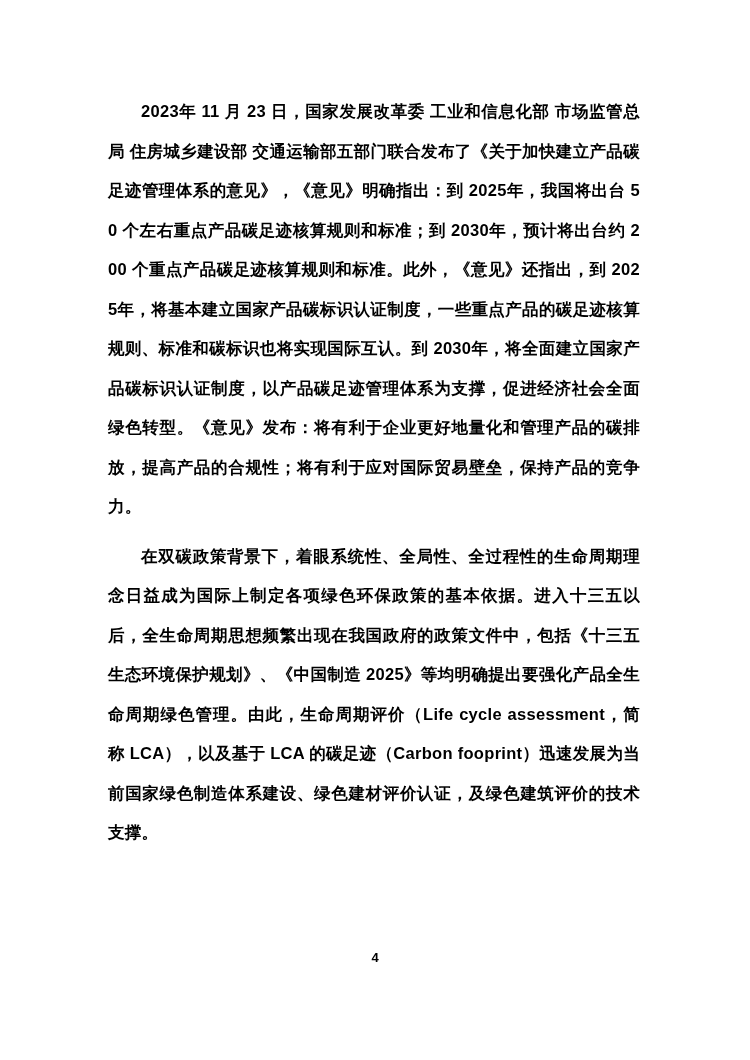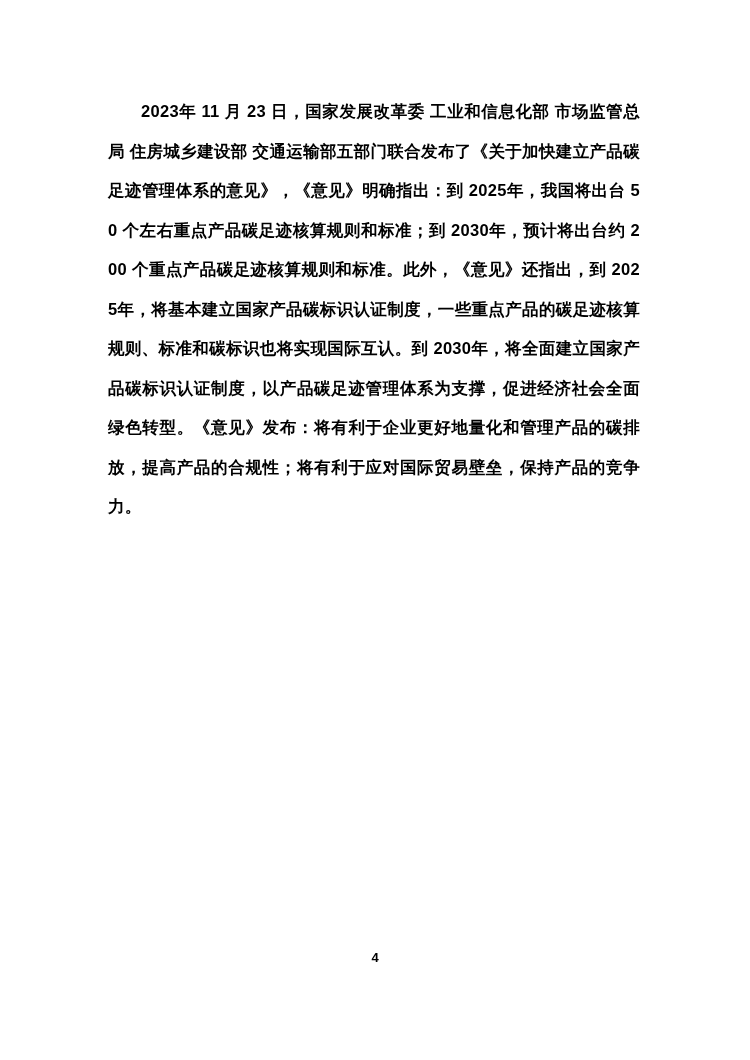--- a/index.html
+++ b/index.html
@@ -44,15 +44,16 @@
     font-weight: 600;
     color: #000000;
   }
 </style>
 </head>
 <body>
 
 <div class="page">
   <div class="content">
     <p class="para">2023年 11 月 23 日，国家发展改革委 工业和信息化部 市场监管总局 住房城乡建设部 交通运输部五部门联合发布了《关于加快建立产品碳足迹管理体系的意见》，《意见》明确指出：到 2025年，我国将出台 50 个左右重点产品碳足迹核算规则和标准；到 2030年，预计将出台约 200 个重点产品碳足迹核算规则和标准。此外，《意见》还指出，到 2025年，将基本建立国家产品碳标识认证制度，一些重点产品的碳足迹核算规则、标准和碳标识也将实现国际互认。到 2030年，将全面建立国家产品碳标识认证制度，以产品碳足迹管理体系为支撑，促进经济社会全面绿色转型。《意见》发布：将有利于企业更好地量化和管理产品的碳排放，提高产品的合规性；将有利于应对国际贸易壁垒，保持产品的竞争力。</p>
+    <p class="para">在双碳政策背景下，着眼系统性、全局性、全过程性的生命周期理念日益成为国际上制定各项绿色环保政策的基本依据。进入十三五以后，全生命周期思想频繁出现在我国政府的政策文件中，包括《十三五生态环境保护规划》、《中国制造 2025》等均明确提出要强化产品全生命周期绿色管理。由此，生命周期评价（Life cycle assessment，简称 LCA），以及基于 LCA 的碳足迹（Carbon fooprint）迅速发展为当前国家绿色制造体系建设、绿色建材评价认证，及绿色建筑评价的技术支撑。</p>
   </div>
   <div class="page-number">4</div>
 </div>
 
 </body></html>

